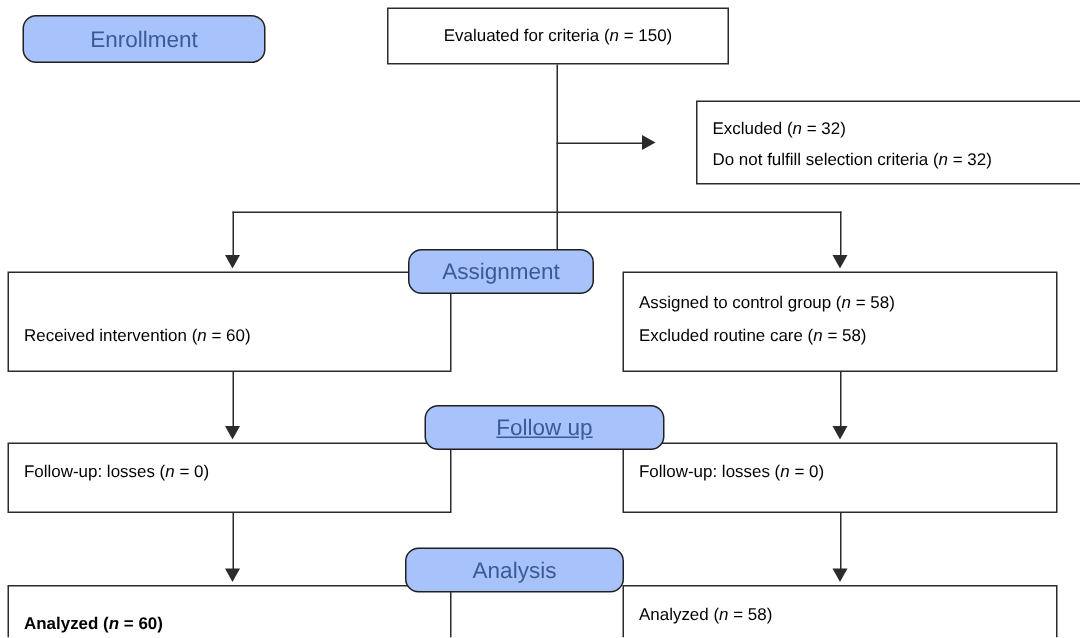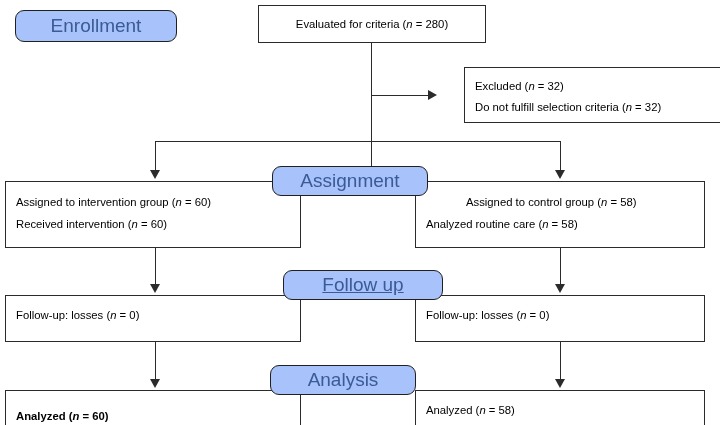--- a/index.html
+++ b/index.html
@@ -42,21 +42,21 @@
     font-style: italic;
   }
   
   .pill {
     position: absolute;
     box-sizing: border-box;
     background: #a8c2fb;
     border: 1.7px solid #20201f;
     border-radius: 9px;
     color: #3b5a96;
-    font-size: 19px;
+    font-size: 15px;
     display: flex;
     align-items: center;
     justify-content: center;
     z-index: 5;
   }
   
   .vline {
     position: absolute;
     width: 0;
     border-left: 1.7px solid #2b2b2b;
@@ -88,21 +88,21 @@
 <body>
 
 <div id="diagram">
 
   <div class="pill" style="left:15px; top:10px; width:162px; height:32px;">
     <span>Enrollment</span>
   </div>
 
   <div class="box center" style="left:258px; top:5px; width:228px; height:38px;">
     <div class="line" style="top:13px;">
-      <span>Evaluated for criteria (</span><span class="ital">n</span><span> = 280)</span>
+      <span>Evaluated for criteria (</span><span class="ital">n</span><span> = 150)</span>
     </div>
   </div>
 
   <div class="vline" style="left:371px; top:43px; height:129px;"></div>
   <div class="arrowhead" style="left:366px; top:166px;"></div>
 
   <div class="hline" style="left:371px; top:95px; width:63px;"></div>
   <div class="arrowhead right" style="left:428px; top:90px;"></div>
 
   <div class="box" style="left:438px; top:67px; width:267px; height:56px;margin-left:26px;">
@@ -114,38 +114,35 @@
     </div>
   </div>
 
   <div class="hline" style="left:155px; top:141px; width:406px;"></div>
   <div class="vline" style="left:155px; top:141px; height:31px;"></div>
   <div class="arrowhead" style="left:150px; top:170px;"></div>
   <div class="vline" style="left:560px; top:141px; height:31px;"></div>
   <div class="arrowhead" style="left:555px; top:170px;"></div>
 
   <div class="box" style="left:5px; top:181px; width:296px; height:67px;">
-    <div class="line" style="top:15px;">
-      <span>Assigned to intervention group (</span><span class="ital">n</span><span> = 60)</span>
-    </div>
     <div class="line" style="top:37px;text-align:center;">
       <span>Received intervention (</span><span class="ital">n</span><span> = 60)</span>
     </div>
   </div>
 
   <div class="box" style="left:415px; top:181px; width:290px; height:67px;">
-    <div class="line" style="top:15px;margin-left:40px;">
+    <div class="line" style="top:15px;">
       <span>Assigned to control group (</span><span class="ital">n</span><span> = 58)</span>
     </div>
     <div class="line" style="top:37px;">
-      <span>Analyzed routine care (</span><span class="ital">n</span><span> = 58)</span>
+      <span>Excluded routine care (</span><span class="ital">n</span><span> = 58)</span>
     </div>
   </div>
 
-  <div class="pill" style="left:272px; top:166px; width:156px; height:30px;">
+  <div class="pill" style="left:272px; top:166px; width:124px; height:30px;">
     <span>Assignment</span>
   </div>
 
   <div class="vline" style="left:155px; top:248px; height:38px;"></div>
   <div class="arrowhead" style="left:150px; top:284px;"></div>
   <div class="vline" style="left:560px; top:248px; height:38px;"></div>
   <div class="arrowhead" style="left:555px; top:284px;"></div>
 
   <div class="box" style="left:5px; top:295px; width:296px; height:47px;">
     <div class="line" style="top:14px;">

